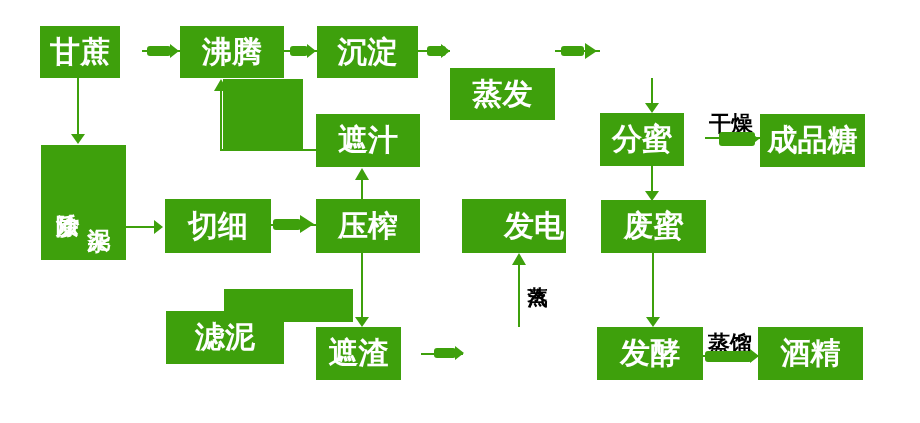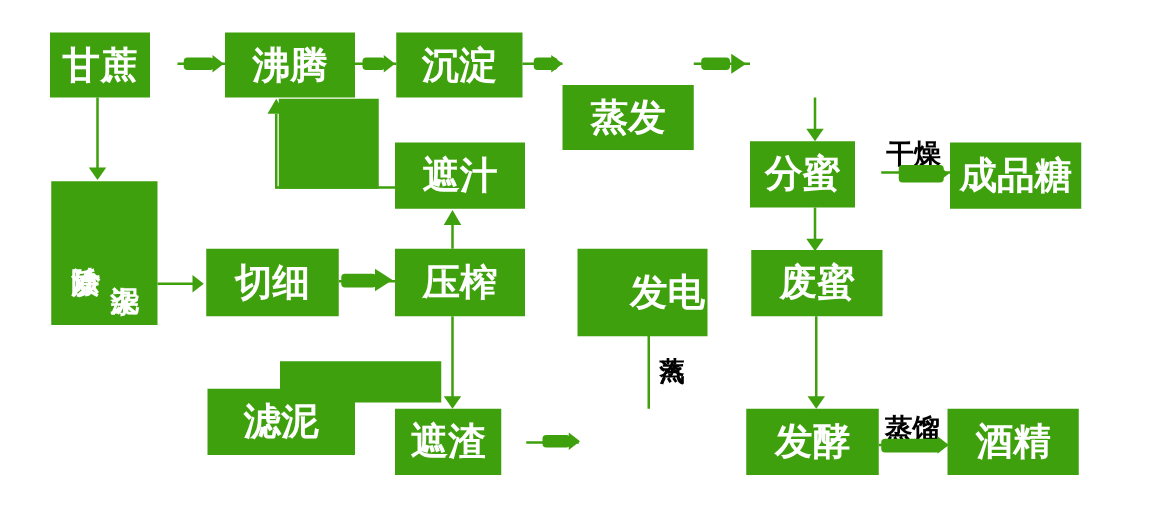--- a/index.html
+++ b/index.html
@@ -31,21 +31,21 @@
   #n-feiteng  { left:180px; top:26px;  width:104px; height:52px; }
   #n-chendian { left:317px; top:26px;  width:101px; height:52px; }
   #n-zhengfa  { left:450px; top:26px;  width:105px; height:52px;margin-top:42px; }
   #n-jiejing  { left:600px; top:26px;  width:105px; height:52px; }
   #n-zhezhi   { left:316px; top:114px; width:104px; height:53px; }
   #n-fenmi    { left:600px; top:113px; width:84px; height:53px; }
   #n-chengpintang { left:760px; top:114px; width:105px; height:53px; }
   #n-chuzha   { left:41px;  top:145px; width:85px;  height:115px; }
   #n-qiexi    { left:165px; top:199px; width:106px; height:54px; }
   #n-yazha    { left:316px; top:199px; width:104px; height:54px;text-align:right; }
-  #n-fadian   { left:462px; top:199px; width:104px; height:70px;padding-left:40px; }
+  #n-fadian   { left:462px; top:199px; width:104px; height:54px;padding-left:40px; }
   #n-feimi    { left:601px; top:200px; width:105px; height:53px; }
   #n-lvni     { left:166px; top:311px; width:118px; height:53px; }
   #n-zhezha   { left:316px; top:327px; width:85px; height:53px; }
   #n-guolu    { left:463px; top:327px; width:105px; height:53px; }
   #n-fajiao   { left:597px; top:327px; width:106px; height:53px; }
   #n-jiujing  { left:758px; top:327px; width:105px; height:53px; }
 
   .chuzha-inner { display:flex; gap:7px; }
   .vcol { writing-mode:vertical-lr; text-orientation:upright; font-size:23px; line-height:1.05; }
   .vcol2 { margin-top:16px; }

